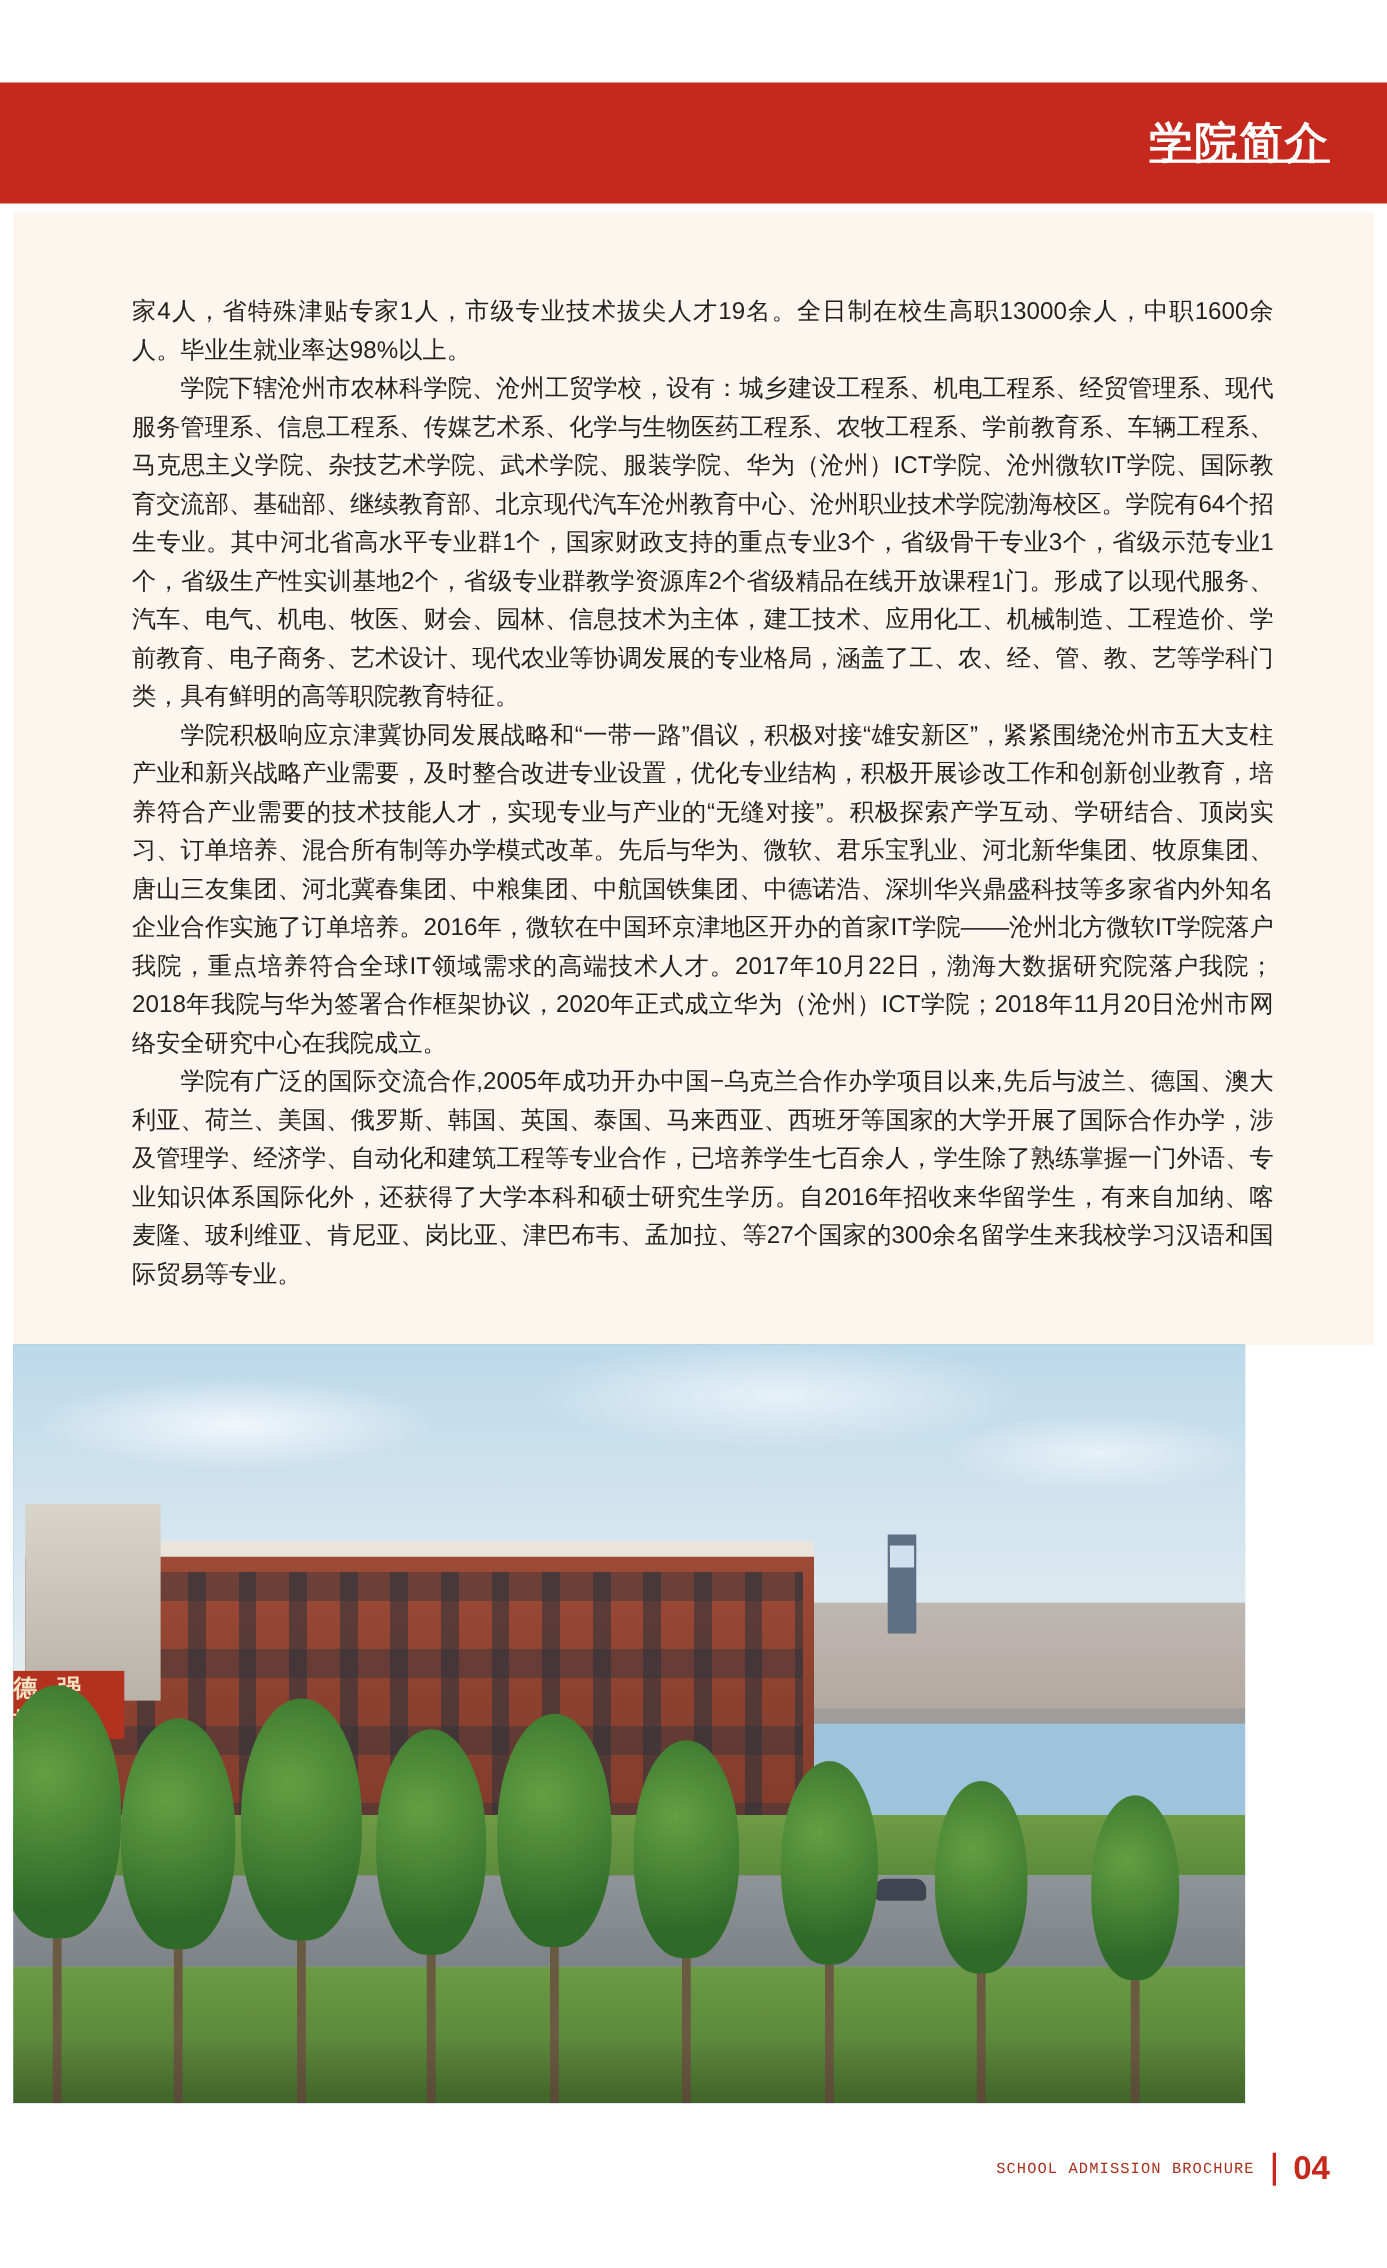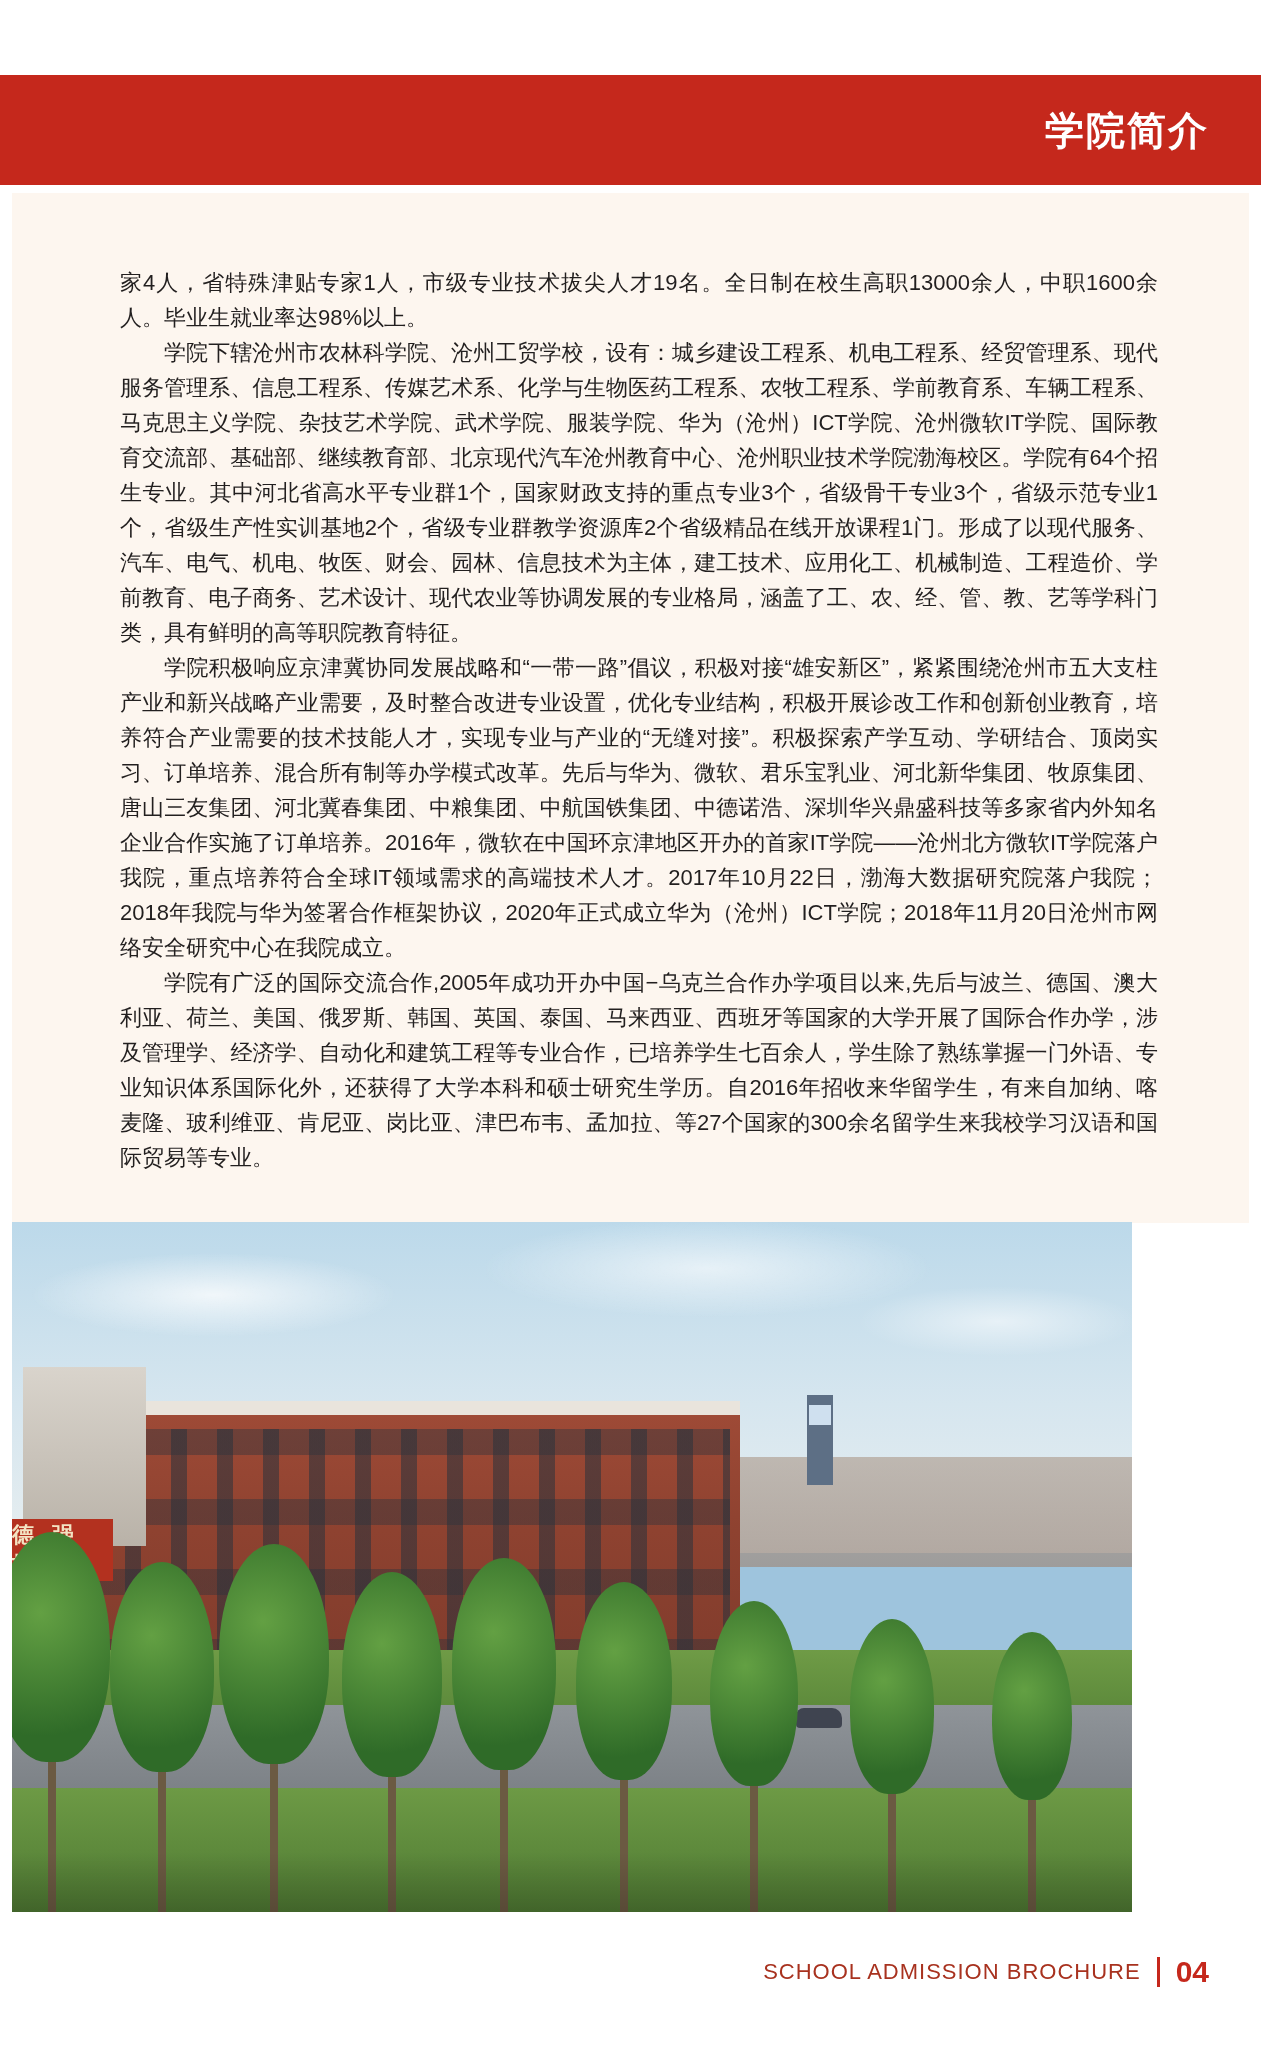--- a/index.html
+++ b/index.html
@@ -31,20 +31,21 @@
     display: flex;
     align-items: baseline;
     padding-right: 52px;
   }
   .header-cn {
     color: #ffffff;
     font-size: 39px;
     font-weight: bold;
     letter-spacing: 2px;
     line-height: 1;
+    text-decoration: underline;
   }
   .header-en {
     color: #ffffff;
     font-size: 37px;
     font-weight: normal;
     letter-spacing: 0.5px;
     margin-left: 16px;
     line-height: 1;
   }
 
@@ -239,22 +240,22 @@
   .footer {
     position: absolute;
     right: 52px;
     top: 1955px;
     display: flex;
     align-items: center;
     height: 34px;
   }
   .footer-text {
     color: #a8321f;
-    font-family: Liberation Sans, sans-serif;
-    font-size: 22px;
+    font-family: Liberation Mono, monospace;
+    font-size: 14px;
     letter-spacing: 1px;
   }
   .footer-rule {
     width: 3px;
     height: 30px;
     background: #c5281c;
     margin: 0 16px;
   }
   .footer-page {
     color: #c5281c;

